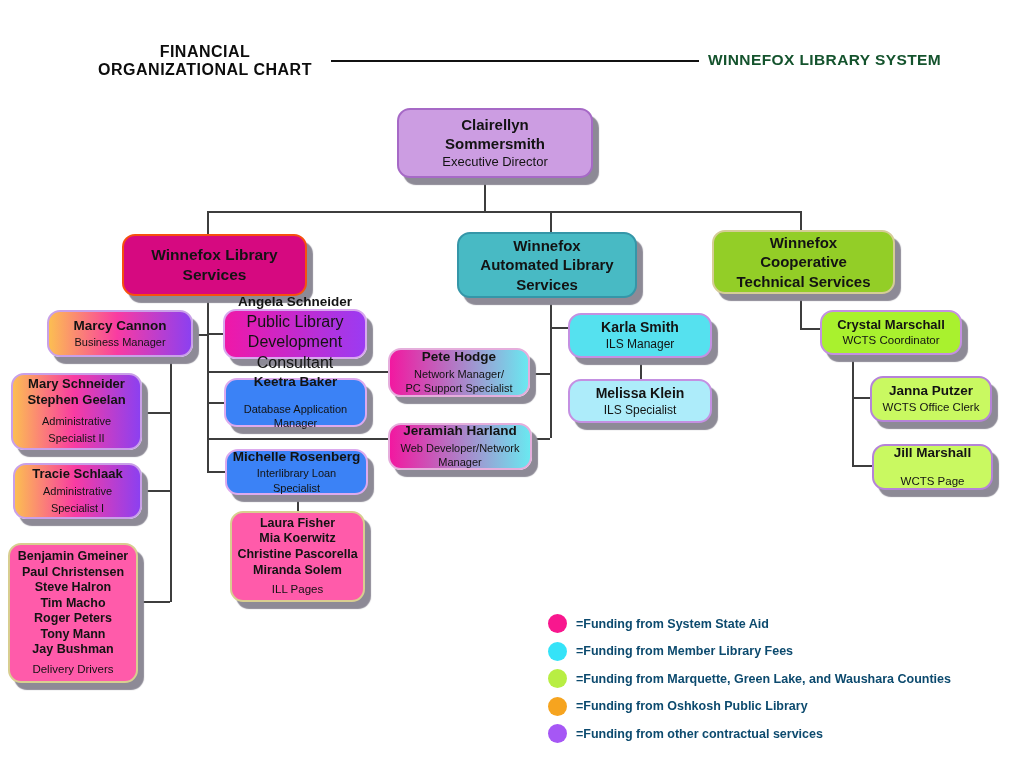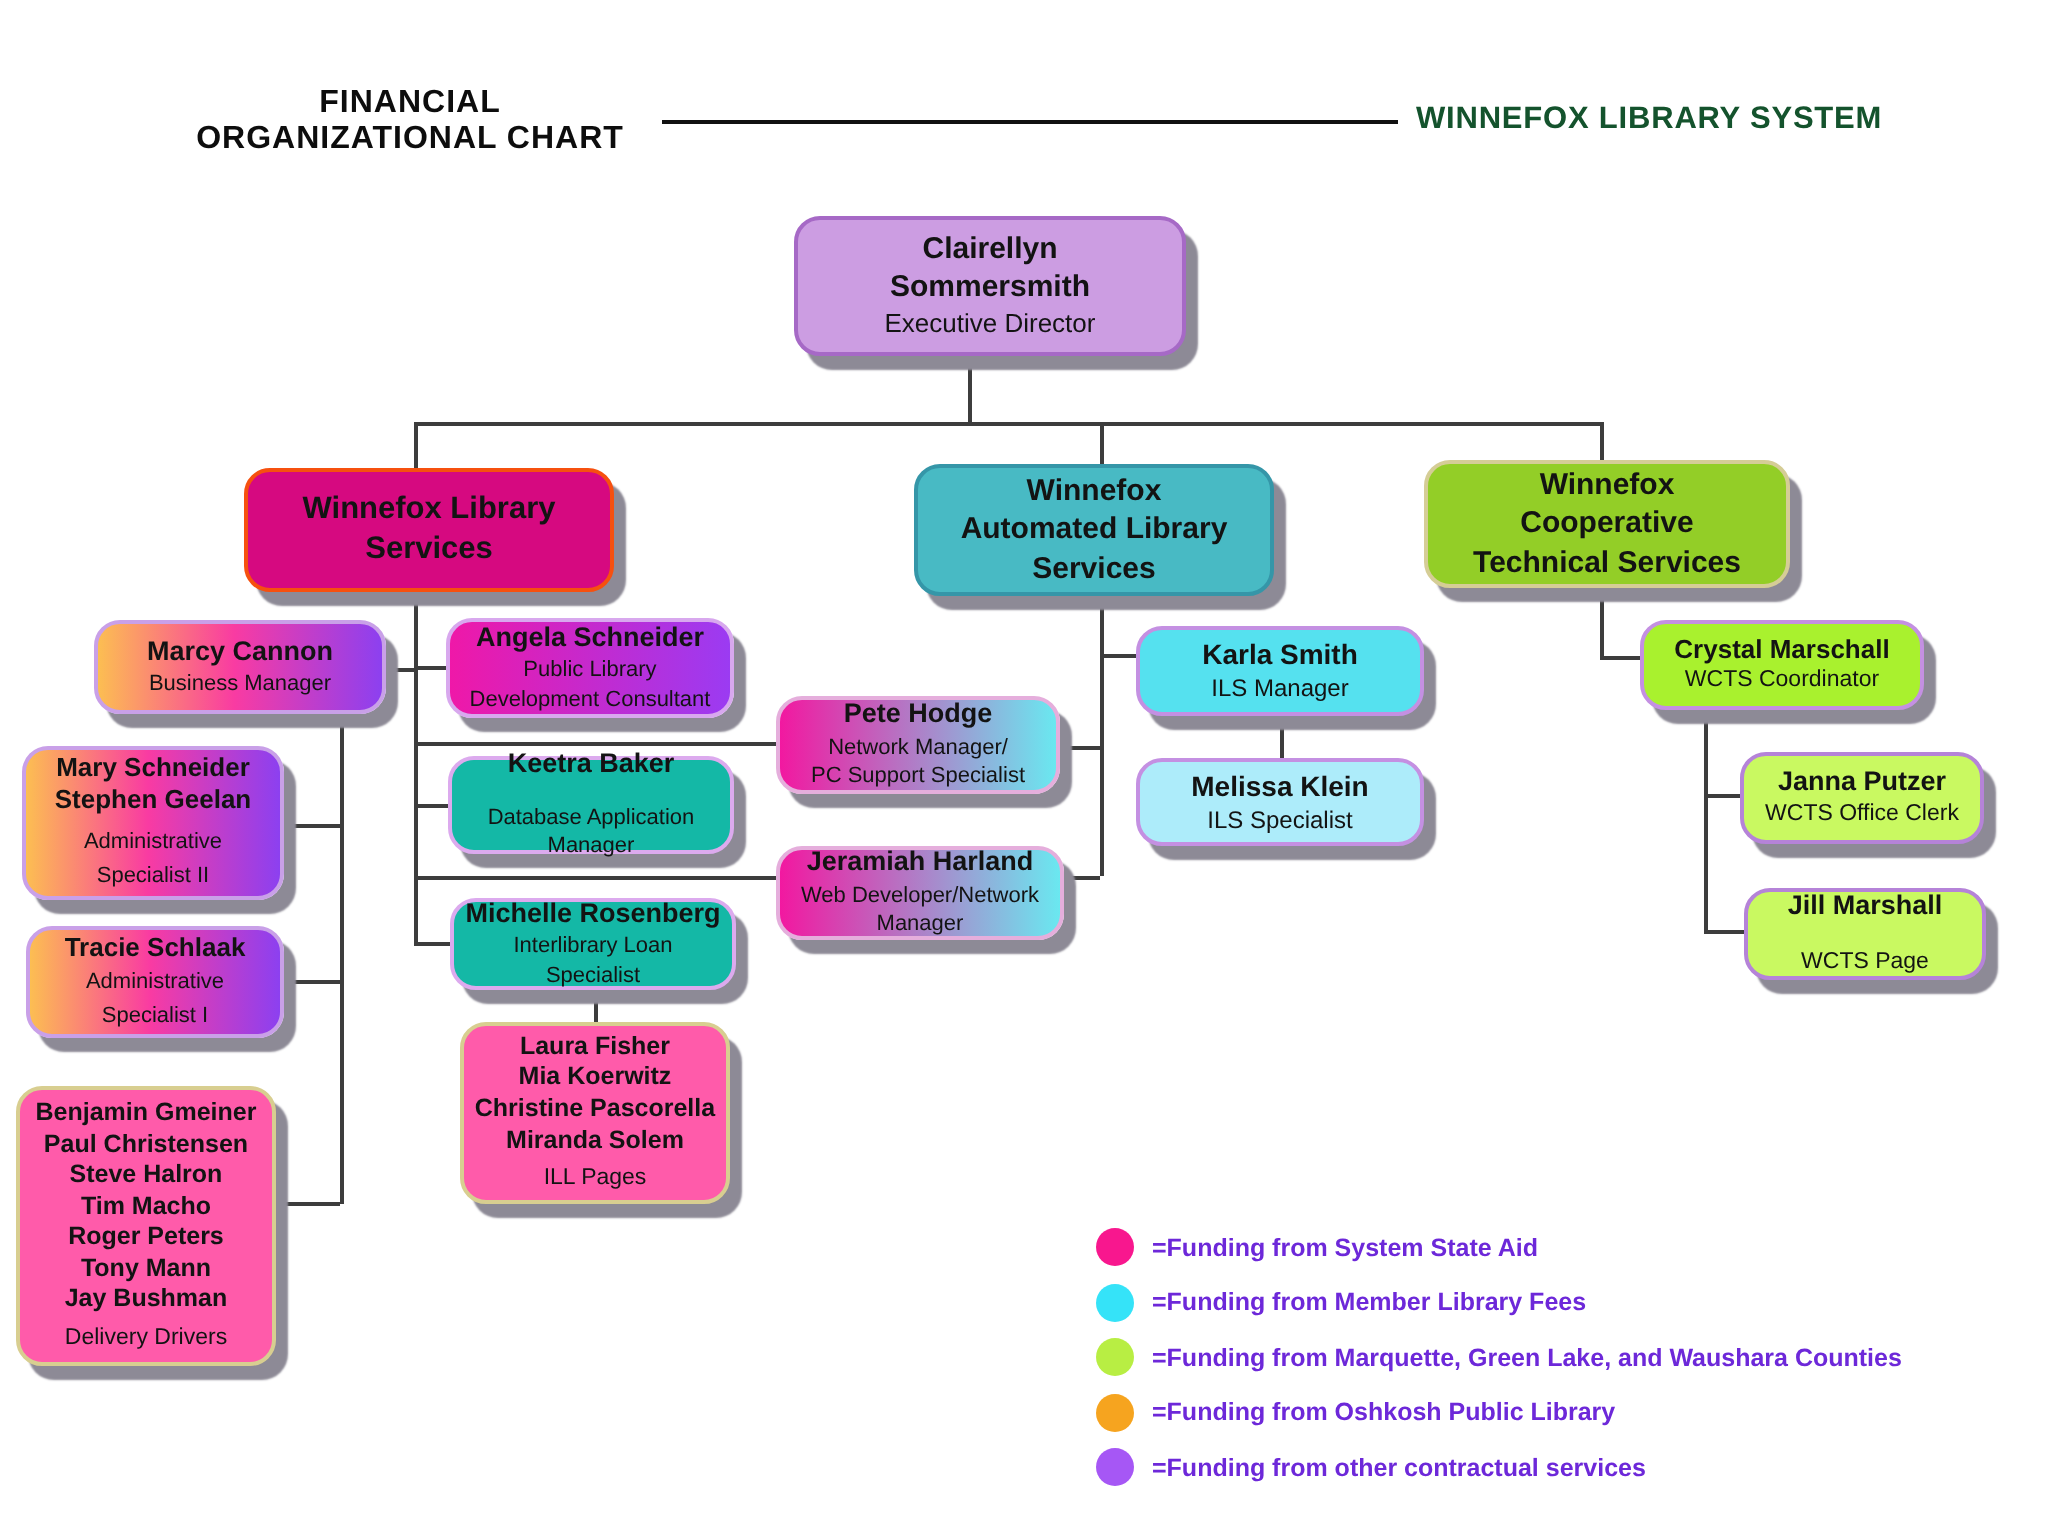--- a/index.html
+++ b/index.html
@@ -23,33 +23,33 @@
     text-align:center;padding:2px 4px;box-shadow:6px 7px 1px #8d8a96;}
   .bname{font-weight:bold;color:#131313;white-space:pre-line;line-height:1.22;}
   .brole{color:#131313;white-space:pre-line;margin-top:3px;line-height:1.5;}
 
   .c-exec   {background:#CC9DE2;border-color:#A669C6;}
   .c-wls    {background:#D60980;border-color:#F6500F;}
   .c-wals   {background:#48BAC4;border-color:#3596A8;}
   .c-wcts   {background:#93CE27;border-color:#D5CD96;}
   .c-sunset {background:linear-gradient(90deg,#FCBE52,#F93BA2 48%,#8C40F0);border-color:#C9A0E8;}
   .c-magpurp{background:linear-gradient(90deg,#EF18A8,#9B3BF2);border-color:#D8A8EE;}
-  .c-magenta{background:#14b8a6;border-color:#DCAAEE;}
+  .c-magenta{background:#3b82f6;border-color:#DCAAEE;}
   .c-pink   {background:#FF5BAA;border-color:#D8CE90;}
   .c-magcyan{background:linear-gradient(90deg,#F218A0,#6AE8F0);border-color:#E5AEDC;}
   .c-cyan   {background:#55E1EF;border-color:#C490E2;}
   .c-ltcyan {background:#ADECFA;border-color:#C490E2;}
   .c-green  {background:#A9F12E;border-color:#C490E2;}
   .c-ltgreen{background:#C9F961;border-color:#B583D8;}
 
   
   .legend{position:absolute;left:548px;top:614px;}
   .legend-row{display:flex;align-items:center;height:19.5px;margin-bottom:8px;}
   .dot{width:19px;height:19px;border-radius:50%;margin-right:9px;flex:0 0 auto;}
-  .legend-label{font-weight:bold;font-size:12.5px;color:#6d28d9;white-space:nowrap;}
+  .legend-label{font-weight:bold;font-size:12.5px;color:#0c4a6e;white-space:nowrap;}
 </style>
 </head>
 <body>
 
 <div class="canvas">
 
   <div class="chart-title">FINANCIAL
 ORGANIZATIONAL CHART</div>
   <div class="title-rule"></div>
   <div class="org-name">WINNEFOX LIBRARY SYSTEM</div>
@@ -134,21 +134,21 @@
 Steve Halron
 Tim Macho
 Roger Peters
 Tony Mann
 Jay Bushman</div>
     <div class="brole" style="font-size:11.5px;margin-top:5px;line-height:1.2">Delivery Drivers</div>
   </div>
 
   <div class="box c-magpurp" style="left:223px;top:309px;width:144px;height:50px">
     <div class="bname" style="font-size:13.5px">Angela Schneider</div>
-    <div class="brole" style="font-size:11px;margin-top:1px;line-height:1.3">Public Library
+    <div class="brole" style="font-size:16px;margin-top:1px;line-height:1.3">Public Library
 Development Consultant</div>
   </div>
 
   <div class="box c-magenta" style="left:224px;top:378px;width:143px;height:49px">
     <div class="bname" style="font-size:13.5px">Keetra Baker</div>
     <div class="brole" style="font-size:11px;margin-top:11px;line-height:1.3">Database Application
 Manager</div>
   </div>
 
   <div class="box c-magenta" style="left:225px;top:449px;width:143px;height:46px">

